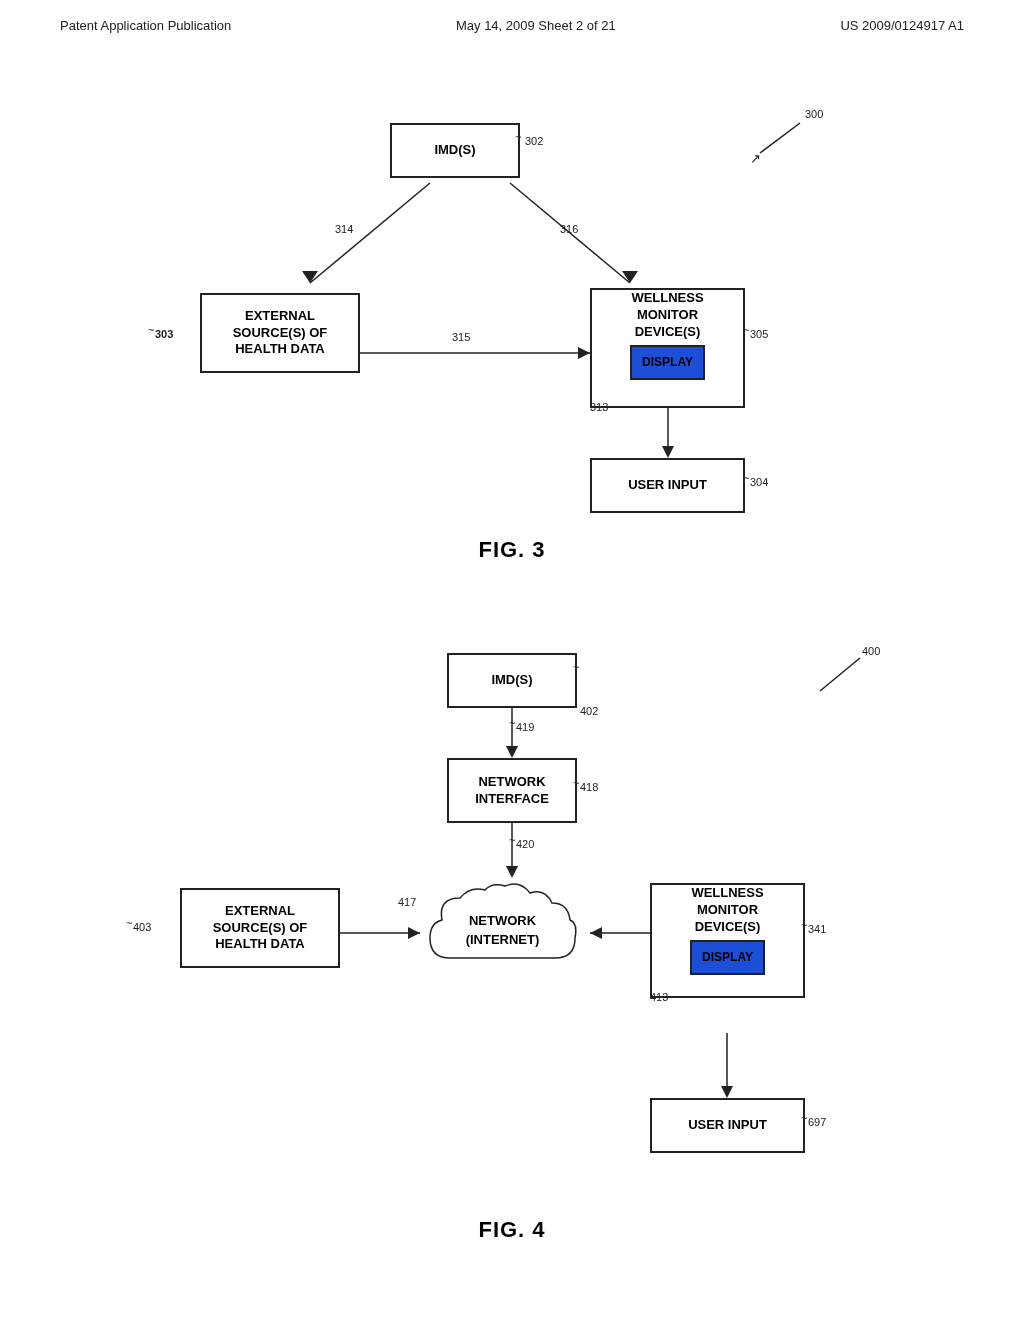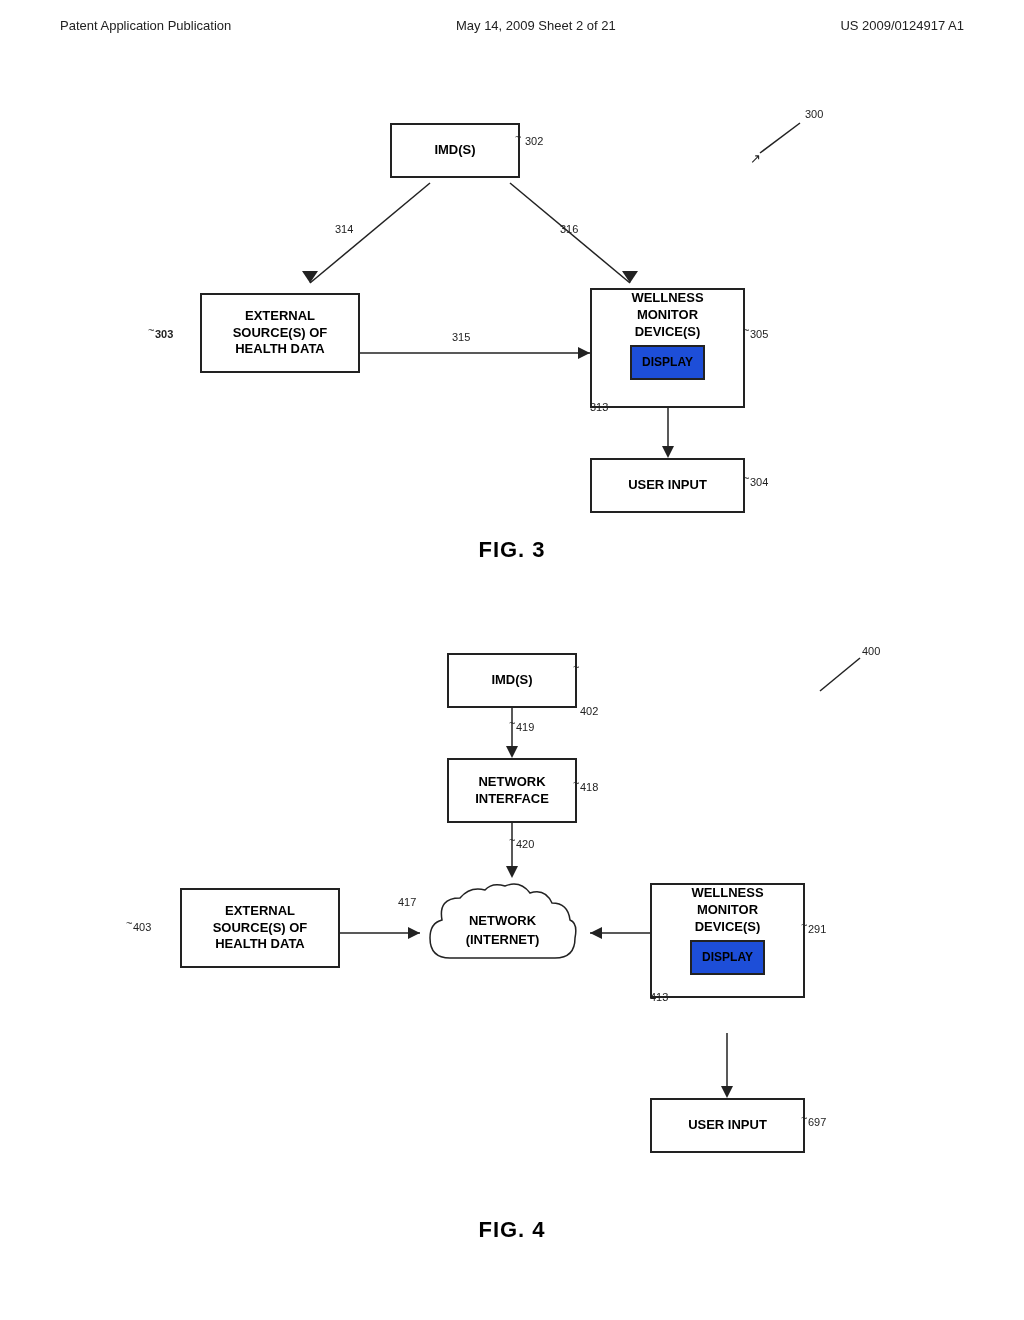--- a/index.html
+++ b/index.html
@@ -268,21 +268,21 @@
     <div class="ref-label" style="left:133px; top:318px;">403</div>
     <div class="ref-label" style="left:126px; top:314px; font-size:11px;">~</div>
 
     <div class="box wellness-inner" style="left:650px; top:280px; width:155px; height:115px; flex-direction:column;">
       <div style="font-size:13px; font-weight:bold; line-height:1.3; white-space:pre-line;">WELLNESS
 MONITOR
 DEVICE(S)</div>
       <div class="inner-box">DISPLAY</div>
     </div>
 
-    <div class="ref-label" style="left:808px; top:320px;">291</div>
+    <div class="ref-label" style="left:808px; top:320px;">341</div>
     <div class="ref-label" style="left:801px; top:316px; font-size:11px;">~</div>
 
     <div class="ref-label" style="left:650px; top:388px;">413</div>
 
     <div class="box" style="left:650px; top:495px; width:155px; height:55px;">
       <span>USER INPUT</span>
     </div>
 
     <div class="ref-label" style="left:808px; top:513px;">697</div>
     <div class="ref-label" style="left:801px; top:509px; font-size:11px;">~</div>

